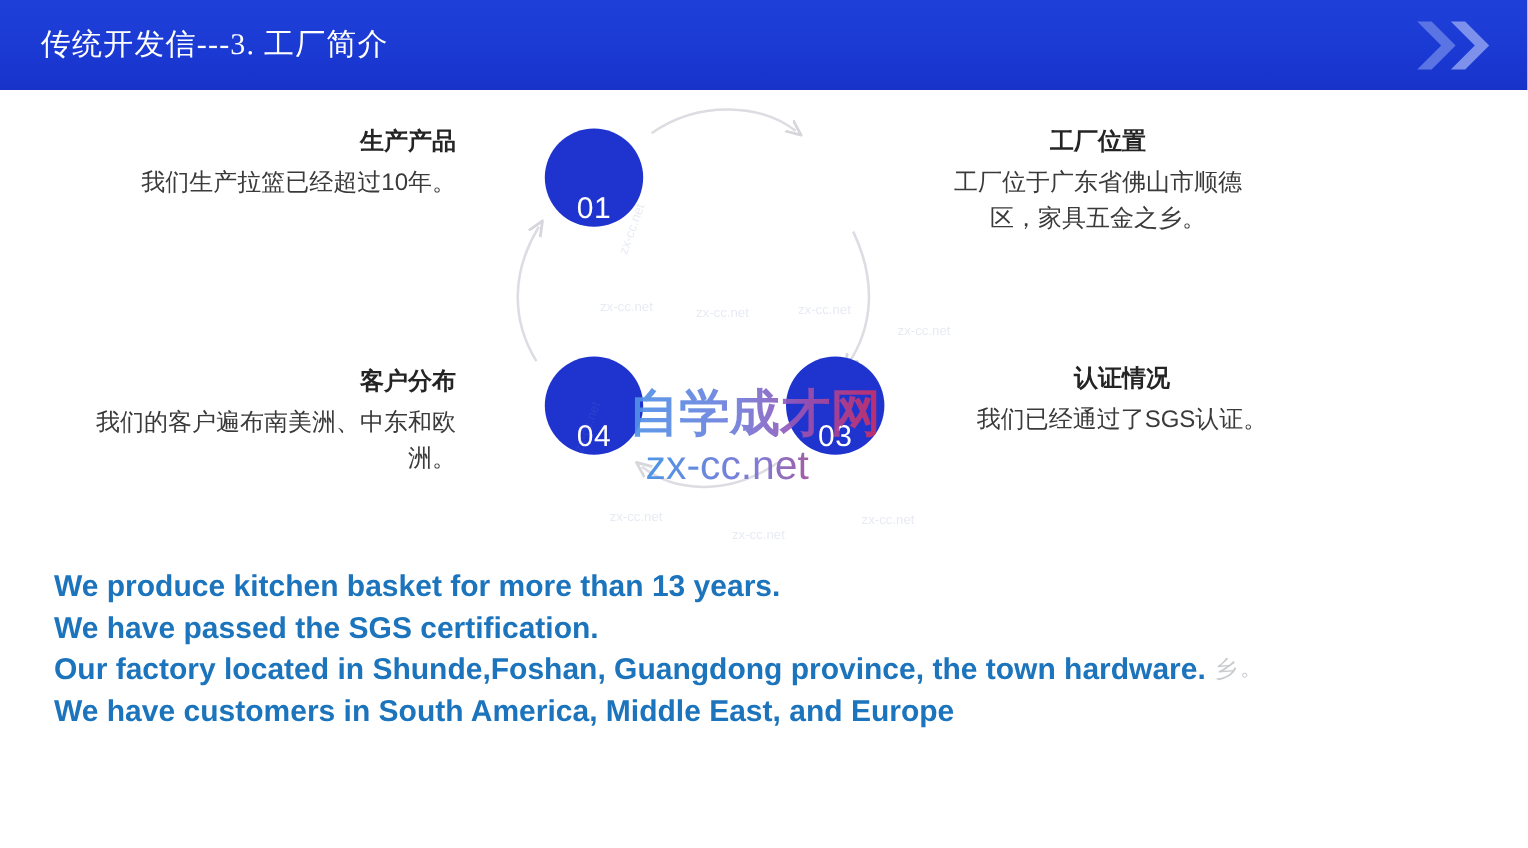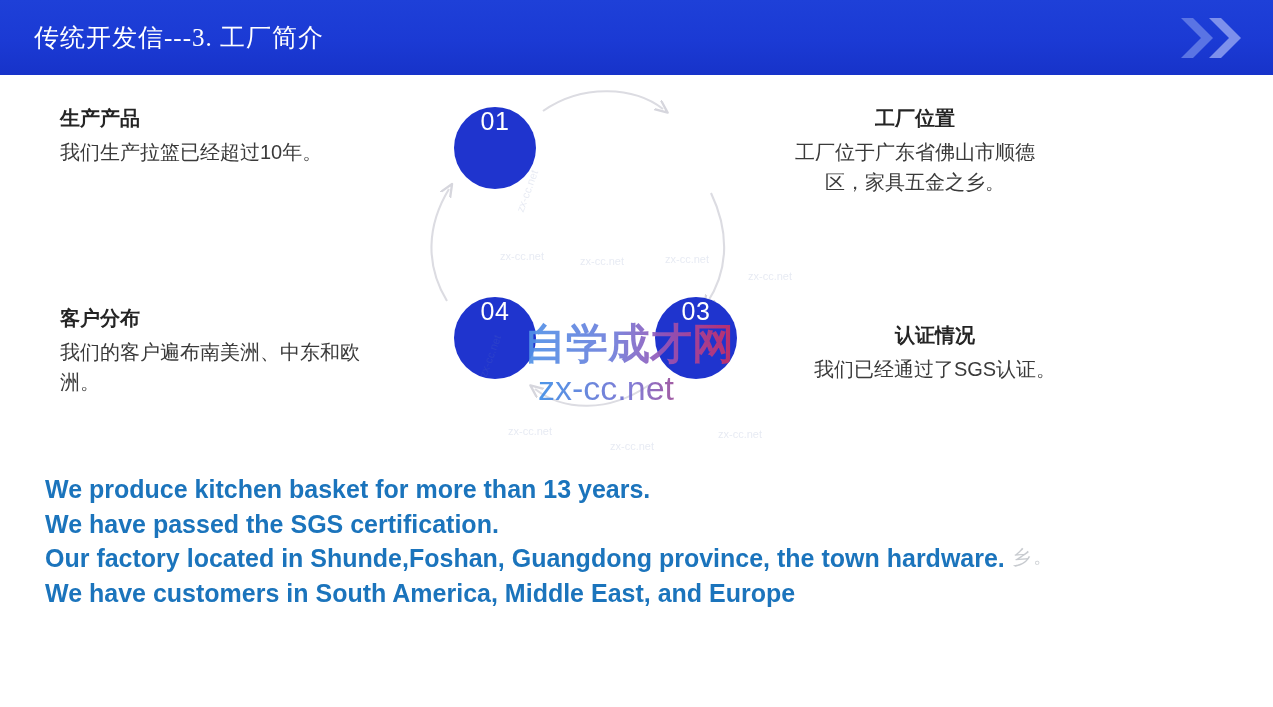--- a/index.html
+++ b/index.html
@@ -34,38 +34,38 @@
   .qblock{position:absolute;}
   .qhead{
     font-size:20px;font-weight:bold;color:#242424;
     line-height:26px;margin:0 0 6px 0;
     font-family:"Liberation Sans","DejaVu Sans",sans-serif;
   }
   .qbody{
     font-size:20px;color:#3a3a3a;line-height:30px;
     font-family:"Liberation Sans","DejaVu Sans",sans-serif;
   }
-  .q-left{}
+  .q-left{text-align:right;}
   .q-right{text-align:center;}
 
   #q1{left:60px;top:105px;width:320px;}
   #q2{left:785px;top:105px;width:260px;}
   #q4{left:60px;top:305px;width:320px;}
-  #q3{left:785px;top:303px;width:300px;margin-top:19px;}
+  #q3{left:785px;top:303px;width:300px;}
 
   
   .diagram{
     position:absolute;left:395px;top:85px;width:400px;height:345px;
   }
   .arcs{position:absolute;left:0;top:0;width:400px;height:345px;}
   .node{
     position:absolute;width:82px;height:82px;border-radius:50%;
     background:#1f34ce;
     color:#ffffff;
-    display:flex;align-items:flex-start;justify-content:center;
+    display:flex;align-items:flex-end;justify-content:center;
     font-size:25px;font-weight:400;letter-spacing:0.5px;
     font-family:"Liberation Sans","DejaVu Sans",sans-serif;
   }
   #node01{left:59px;top:22px;}
   #node02{left:260px;top:19px;}
   #node03{left:260px;top:212px;}
   #node04{left:59px;top:212px;}
 
   
   .watermark{

